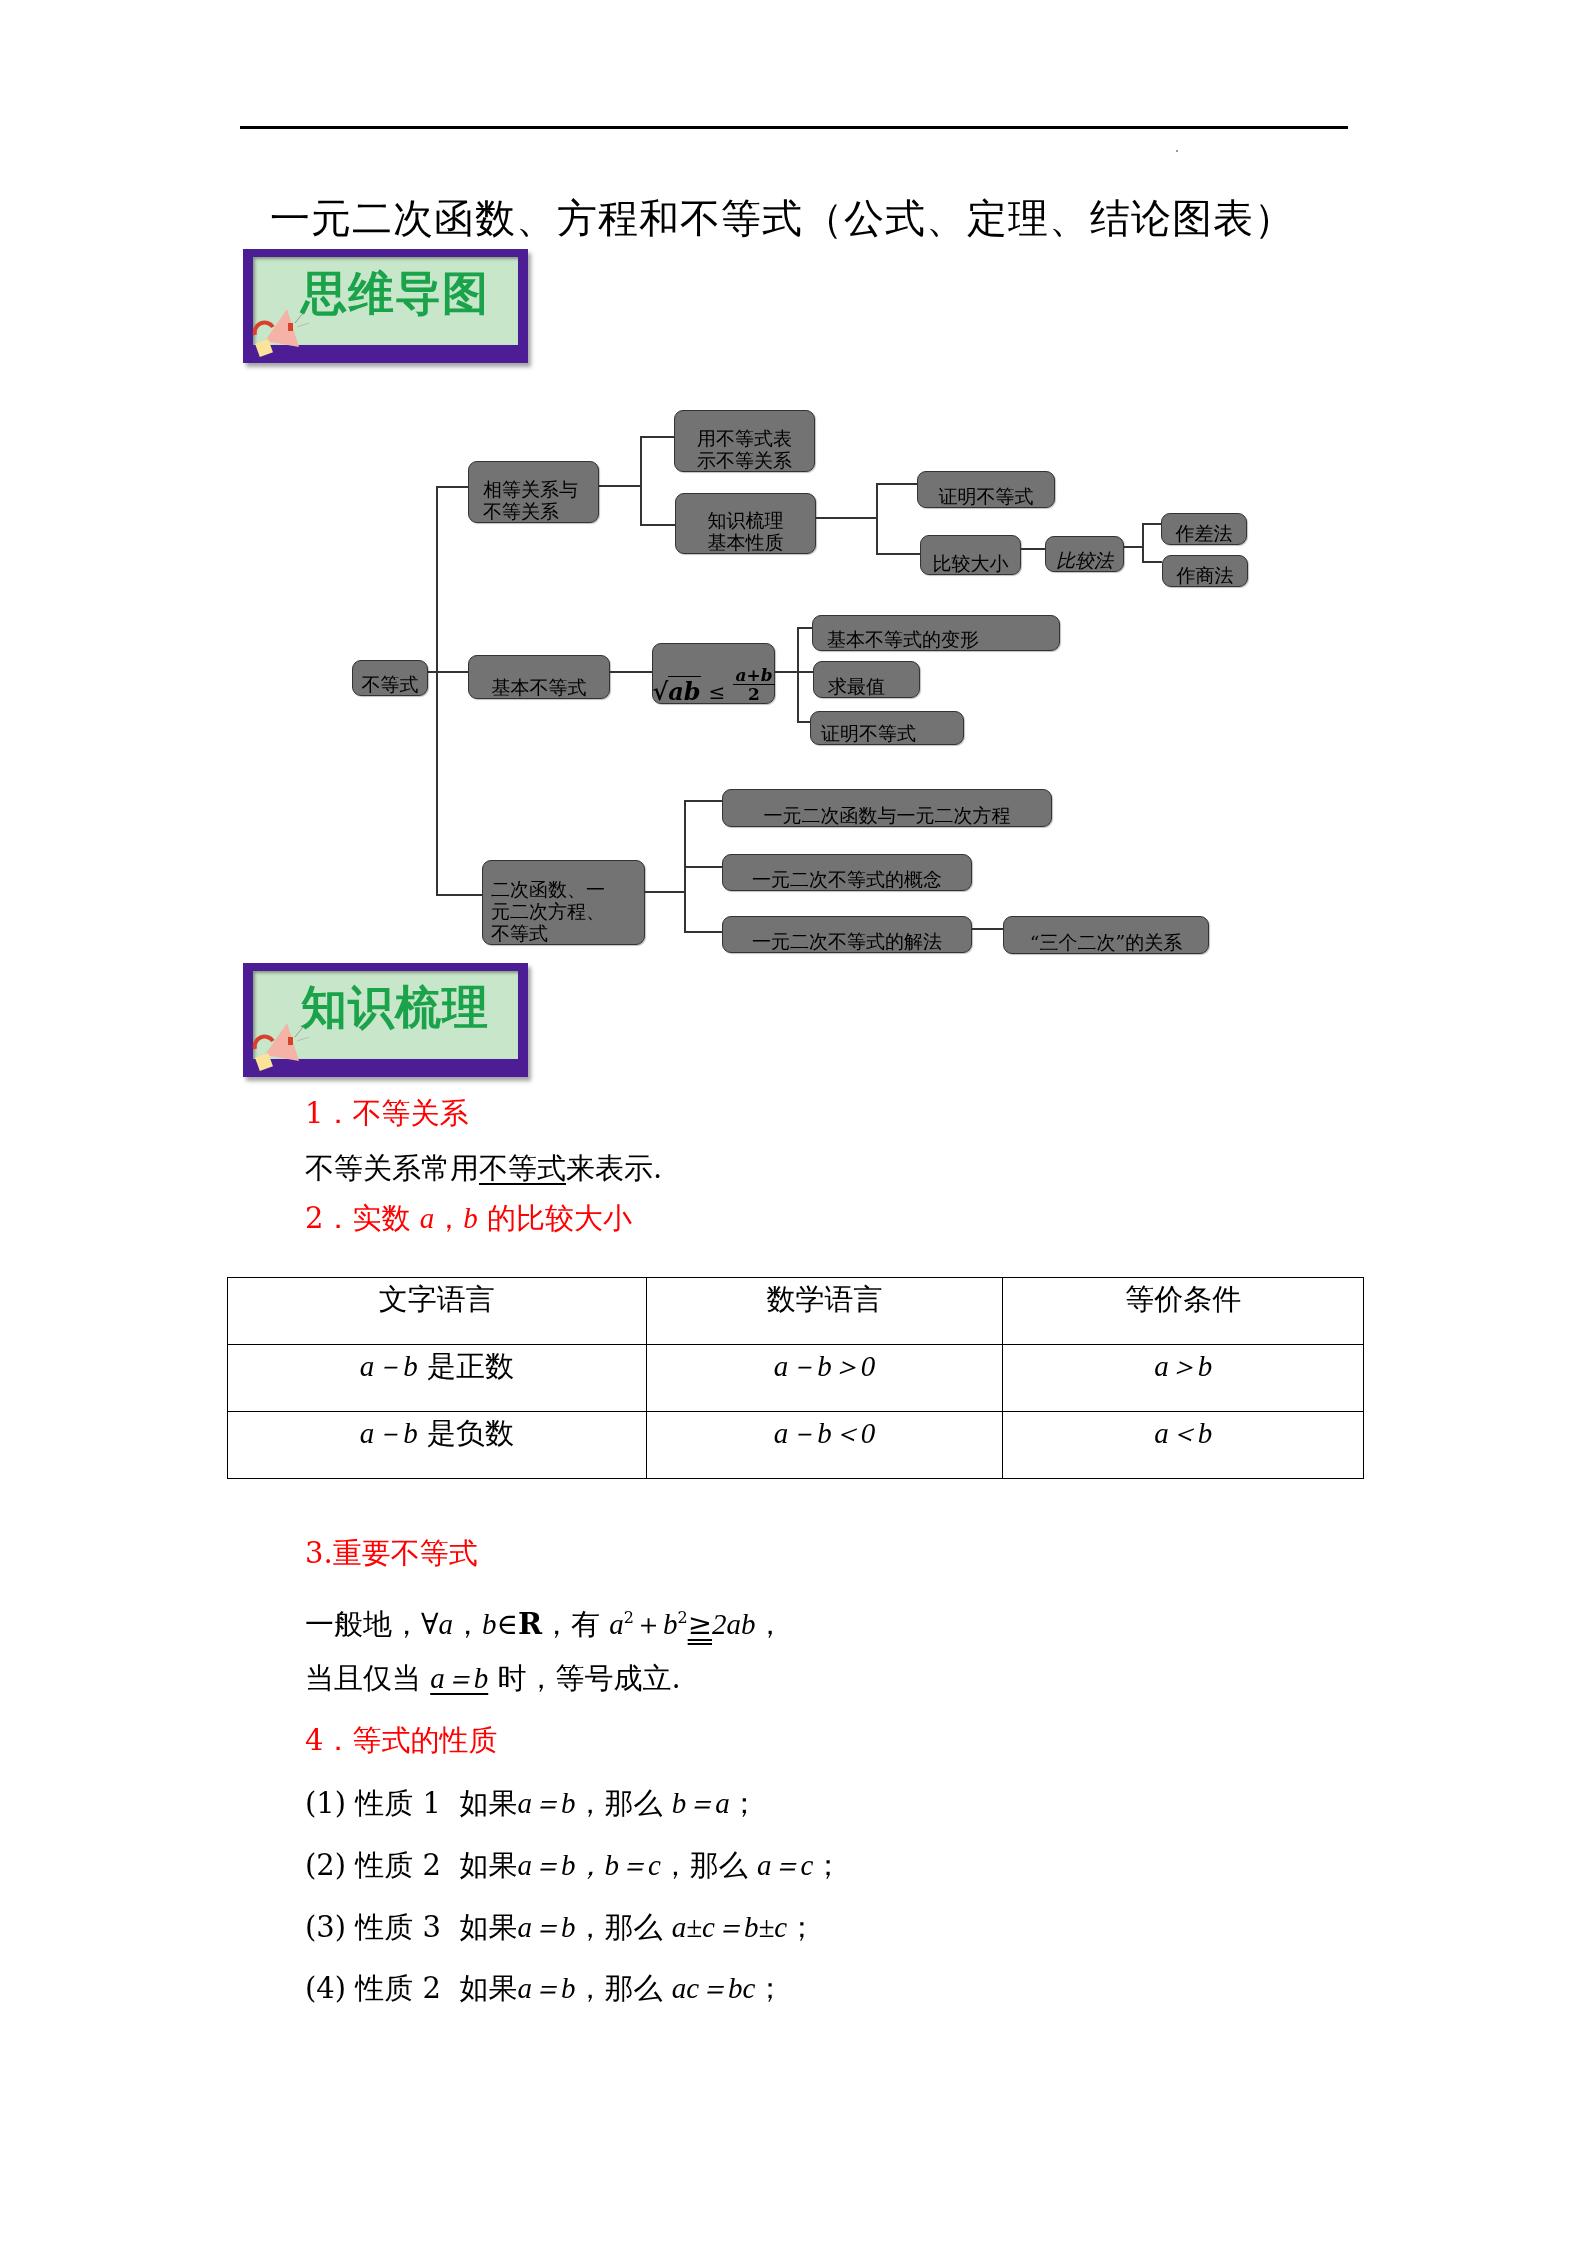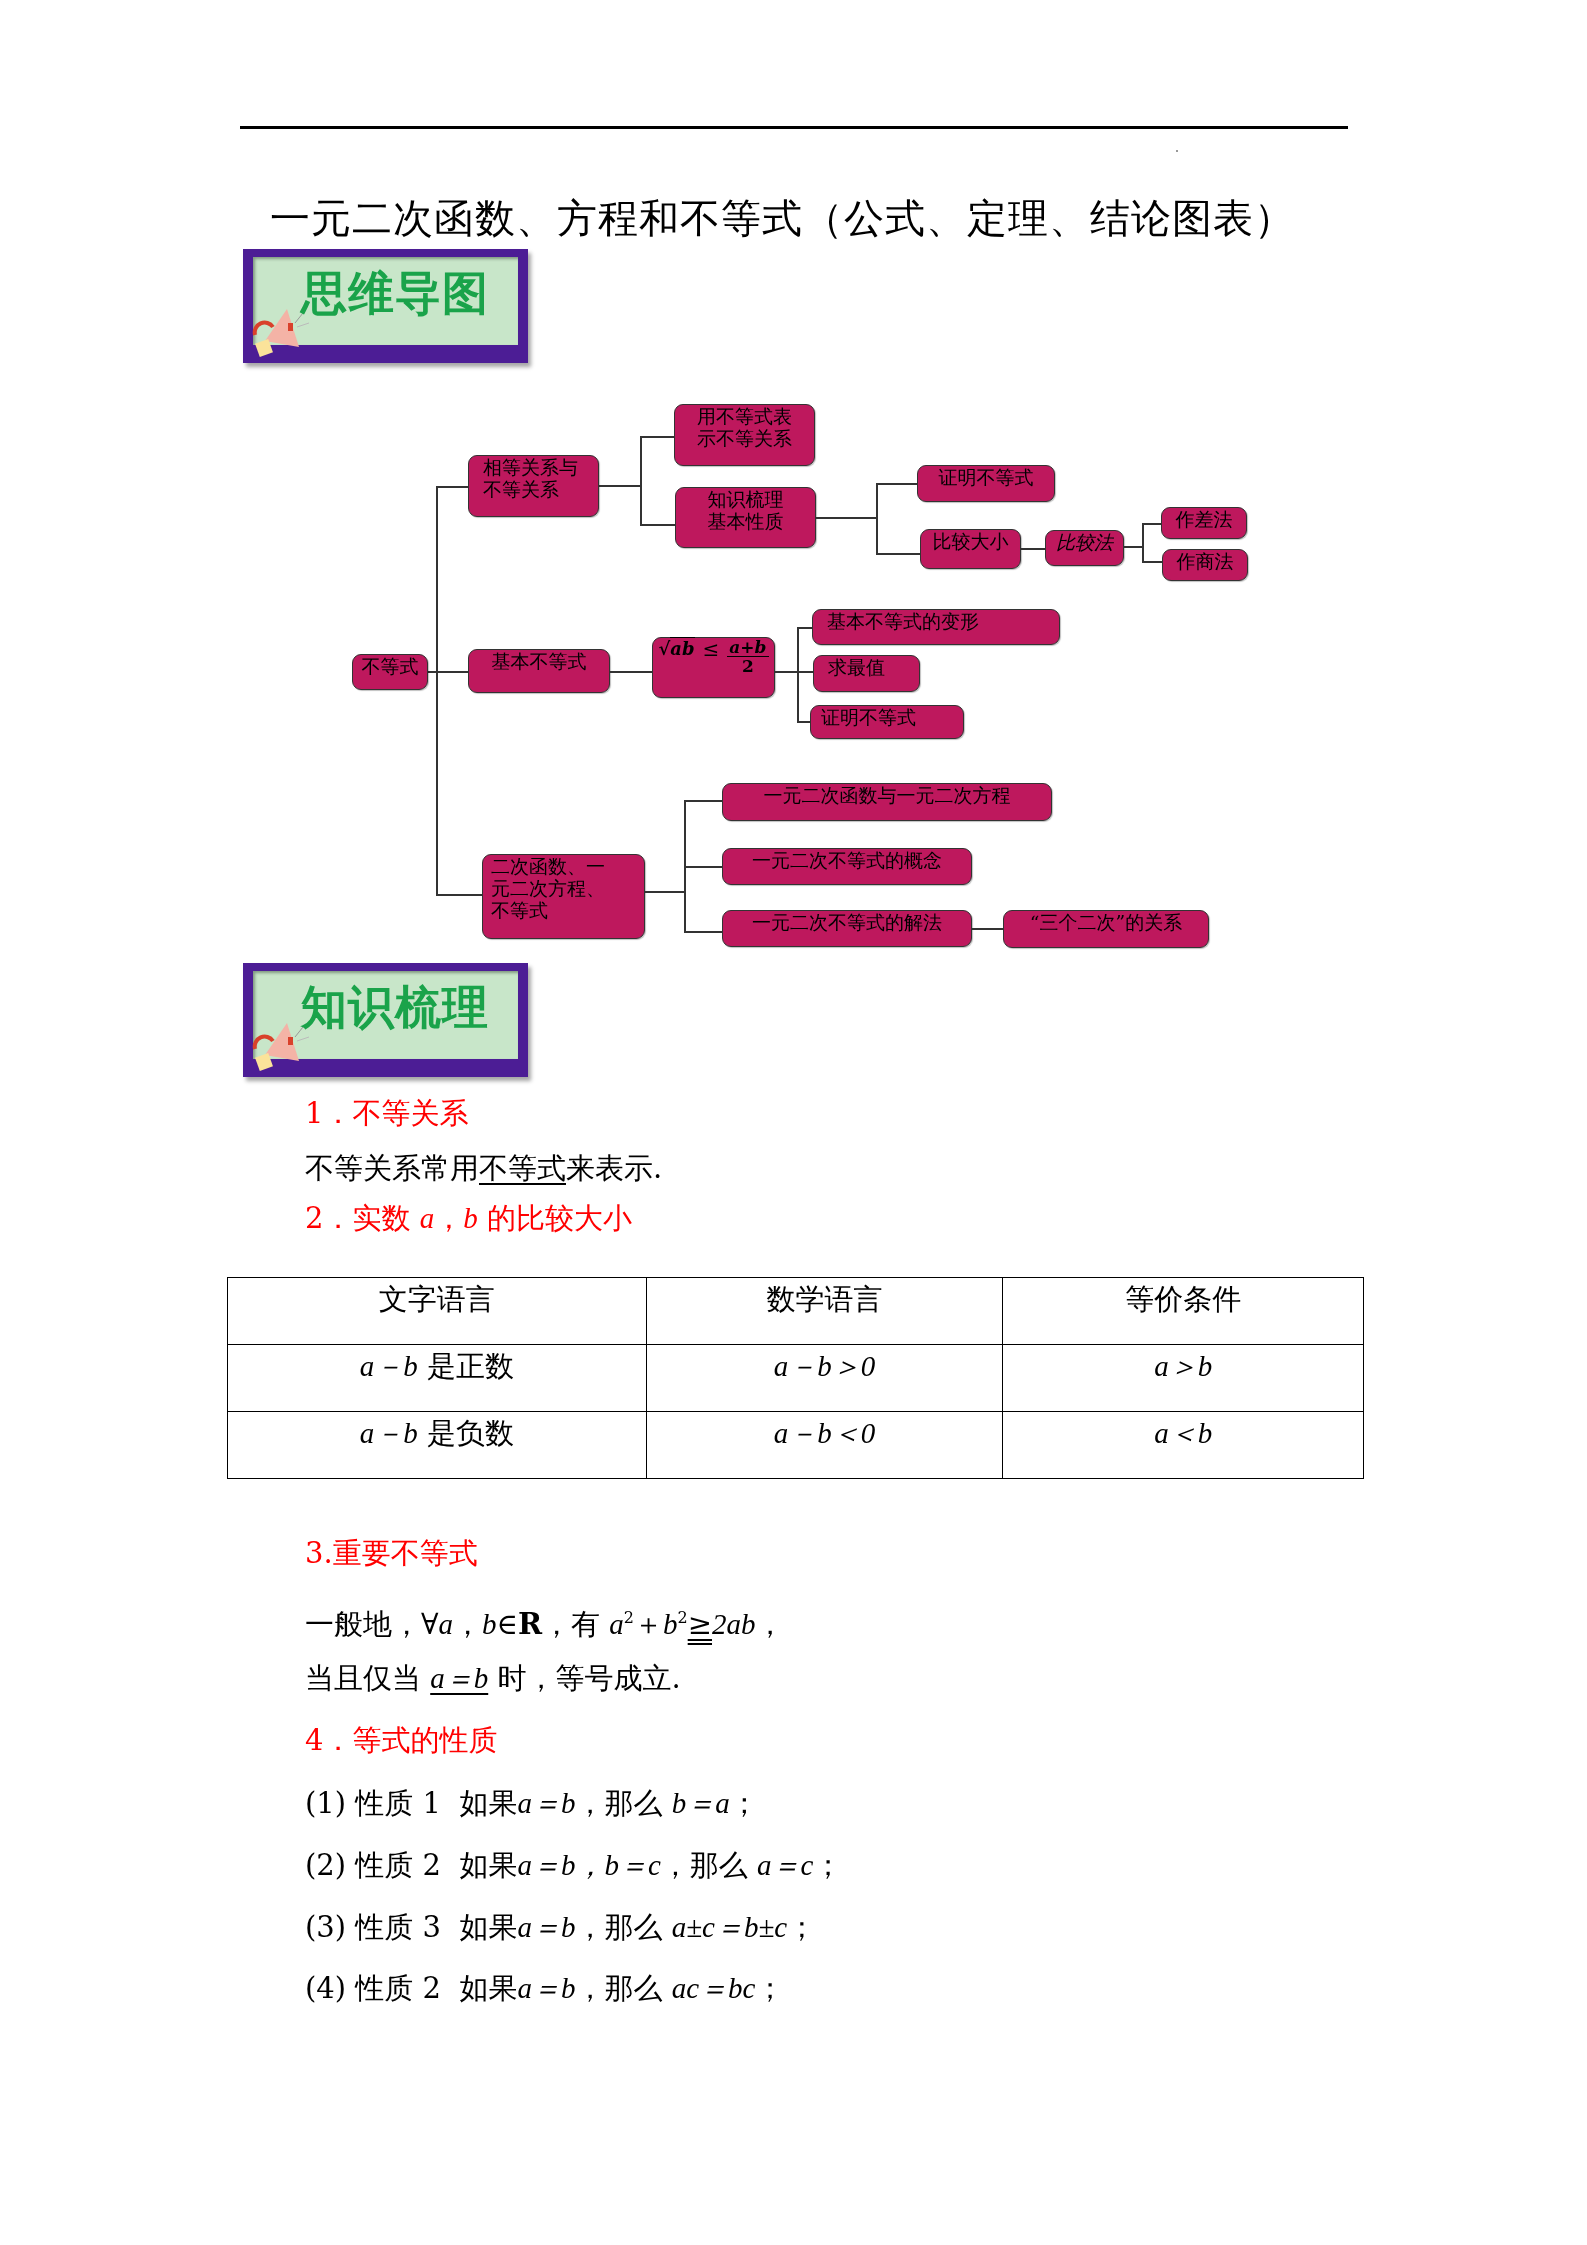--- a/index.html
+++ b/index.html
@@ -11,43 +11,43 @@
   .doc-title { left:270px; top:194px; width:1080px; font-size:40px; line-height:48px;
                white-space:nowrap; letter-spacing:1px; font-family:"DejaVu Serif",serif; }
   
   .banner { width:285px; height:114px; background:#4c1d95; box-shadow:3px 4px 4px rgba(0,0,0,0.35); }
   .banner-inner { position:absolute; left:10px; top:8px; right:10px; bottom:18px; background:#c8e6c9;
                   box-shadow: inset 2px 2px 3px rgba(60,80,60,0.5); }
   .banner-text { position:absolute; left:58px; top:16px; font-size:46px; line-height:56px; font-weight:bold;
                  color:#1aa34a; font-family:"DejaVu Sans",sans-serif; letter-spacing:1px; }
   .megaphone { position:absolute; left:4px; top:52px; width:70px; height:60px; }
   
-  .node { position:absolute; border:1.6px solid #333; border-radius:9px; background:#be185d;
+  .node { position:absolute; border:1.6px solid #333; border-radius:9px; background:#737373;
           font-family:"DejaVu Serif",serif; font-size:19px; line-height:22px;
-          display:flex; align-items:flex-start; justify-content:center; text-align:left;
-          box-sizing:border-box; padding:0 8px; box-shadow:1px 1px 1px rgba(0,0,0,0.25); }
+          display:flex; align-items:flex-end; justify-content:center; text-align:left;
+          box-sizing:border-box; padding:0 8px; box-shadow:1px 1px 1px rgba(0,0,0,0.25);margin-top:6px; }
   .node.left { justify-content:flex-start; padding-left:14px; }
   .node span { white-space:pre-line; }
   .line { position:absolute; background:#333; }
   .h { height:1.6px; }
   .v { width:1.6px; }
   
   .heading { position:absolute; left:305px; font-size:29px; line-height:36px; color:#ff0000; white-space:nowrap; }
   .para { position:absolute; left:305px; font-size:29px; line-height:36px; color:#000; white-space:nowrap; }
   .math { font-family:"Liberation Serif","DejaVu Serif",serif; font-style:italic; }
   .up { text-decoration:underline; text-underline-offset:5px; }
   
   table.cmp { position:absolute; left:227px; top:1277px; width:1137px; border-collapse:collapse; }
   table.cmp td, table.cmp th { border:1.5px solid #000; height:62px; vertical-align:top; text-align:center;
         font-size:29px; line-height:34px; padding:4px 0 0 0; font-weight:normal; }
   .frac { display:inline-flex; flex-direction:column; align-items:center; vertical-align:middle;
           font-size:17px; line-height:18px; font-style:italic; font-weight:bold; }
   .frac .num { border-bottom:1.5px solid #000; padding:0 2px; }
   .frac .den { font-style:normal; }
-  .sqrt { font-style:italic; font-weight:bold; font-size:18px; }
+  .sqrt { font-style:italic; font-weight:bold; font-size:24px; }
   .sqrt .rad { border-top:1.5px solid #000; }
 </style>
 </head>
 <body>
 
 <div class="abs top-rule"></div>
 <div class="abs dot"></div>
 
 <div class="abs doc-title">一元二次函数、方程和不等式（公式、定理、结论图表）</div>
 

